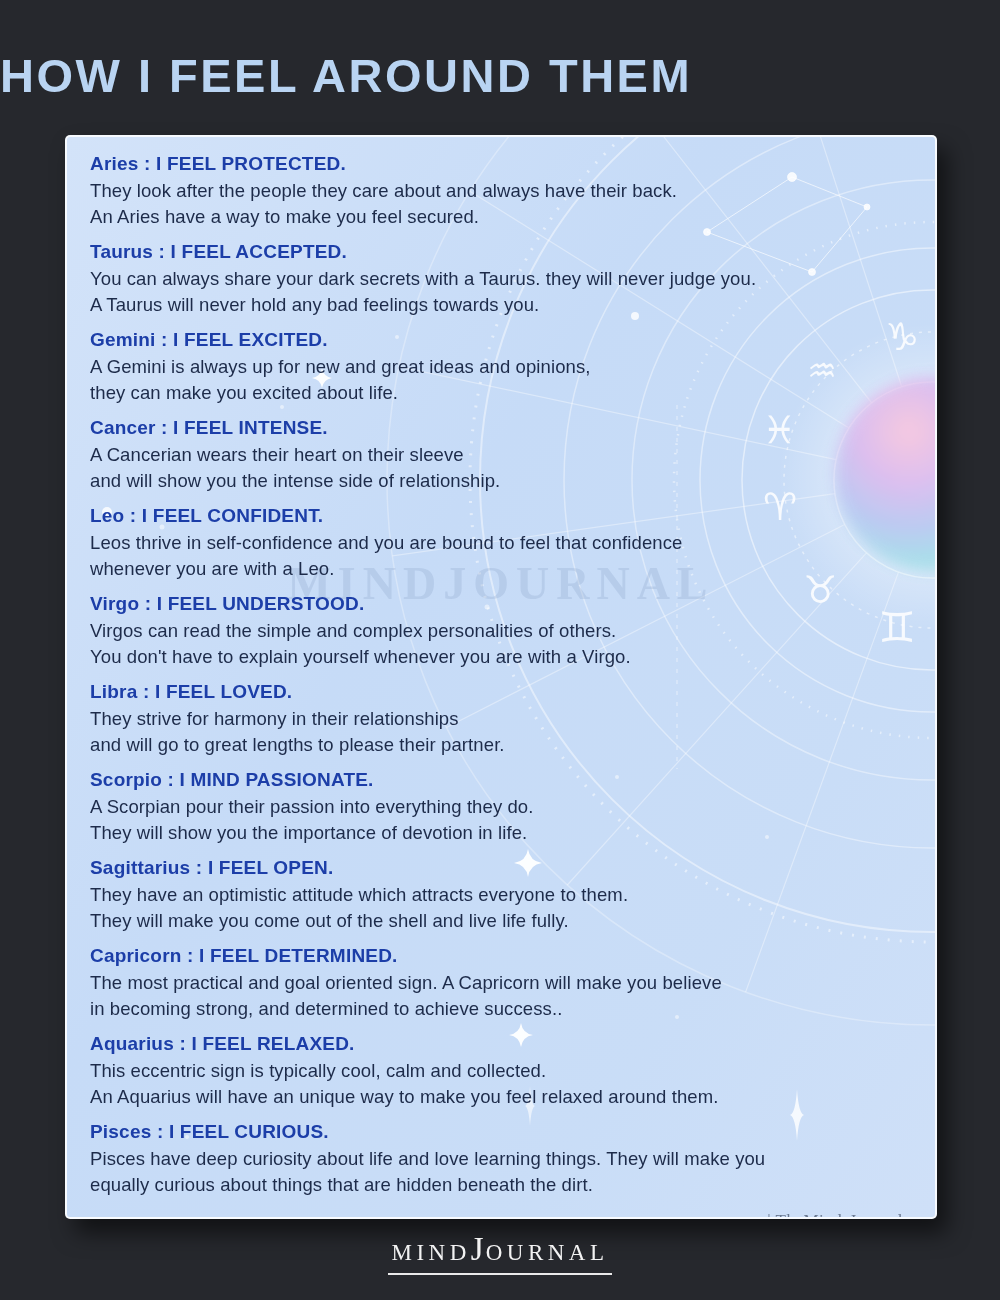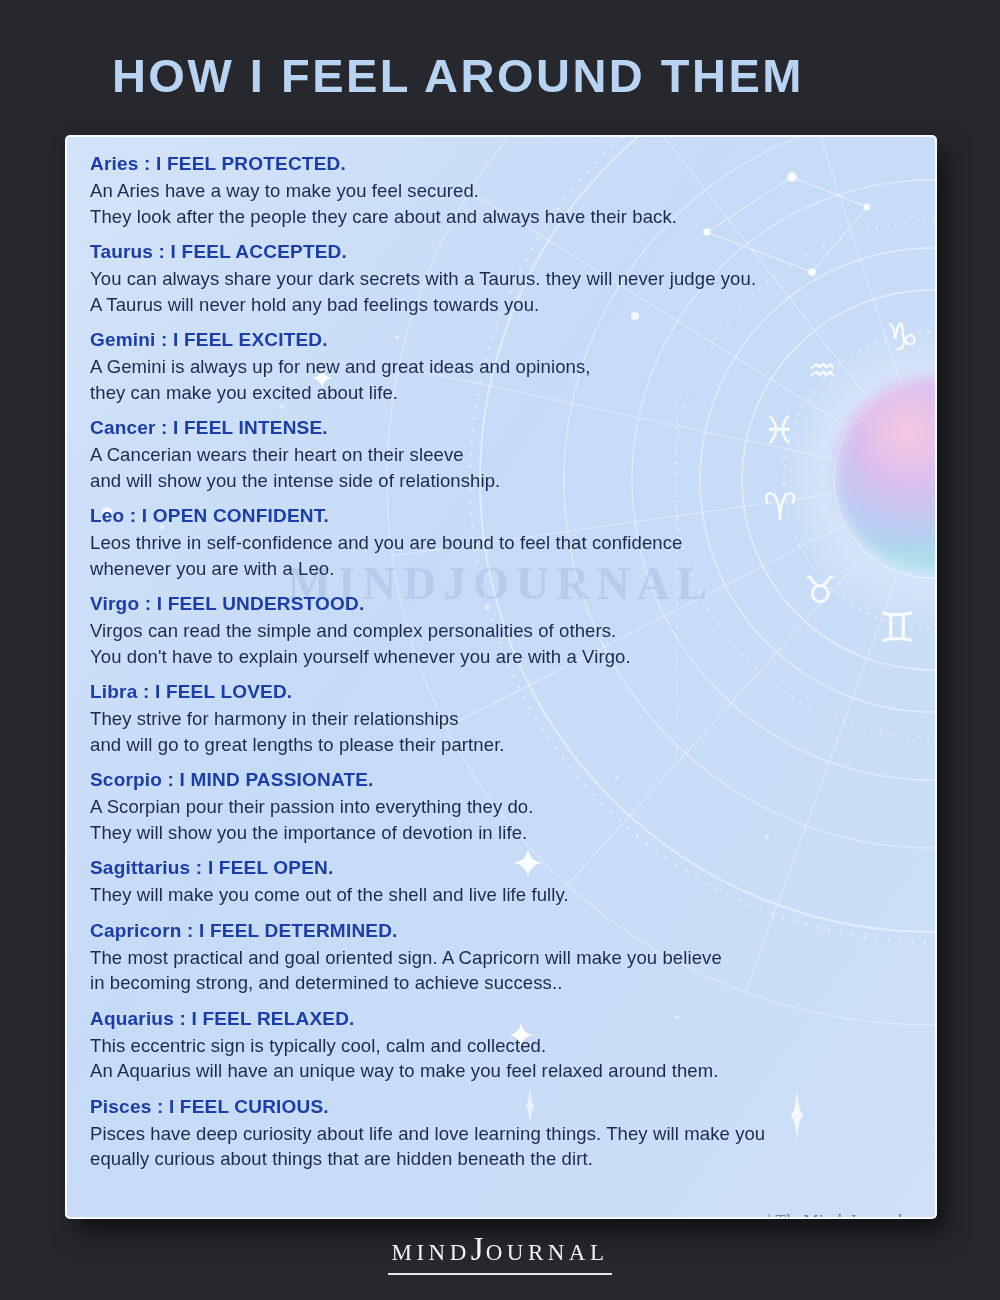--- a/index.html
+++ b/index.html
@@ -5,21 +5,21 @@
   * { margin:0; padding:0; box-sizing:border-box; }
   html,body { width:1000px; height:1300px; }
   body {
     background:#26282d;
     font-family:"Liberation Sans", sans-serif;
     position:relative;
     overflow:hidden;
   }
   .page-title {
     position:absolute; top:48px; left:0; width:804px;
-    text-align:right;
+    text-align:left;
     font-size:47px; font-weight:800; letter-spacing:2.5px;
     color:#b9d4f2;
   }
   .card {
     position:absolute; left:65px; top:135px; width:872px; height:1084px;
     background:linear-gradient(125deg,#d3e3f9 0%,#c6dbf7 40%,#c9ddf7 75%,#cfe0f8 100%);
     border:2px solid rgba(255,255,255,0.85);
     border-radius:5px;
     box-shadow:10px 14px 22px rgba(0,0,0,0.55);
     overflow:hidden;
@@ -166,22 +166,22 @@
   <span class="glyph g-pisces">♓</span>
   <span class="glyph g-aries">♈</span>
   <span class="glyph g-taurus">♉</span>
   <span class="glyph g-gemini">♊</span>
 
   <div class="watermark">MINDJOURNAL</div>
 
   <div class="content" id="sections">
   <div class="section">
     <div class="sec-header">Aries : I FEEL PROTECTED.</div>
+    <div class="sec-line">They look after the people they care about and always have their back.</div>
     <div class="sec-line">An Aries have a way to make you feel secured.</div>
-    <div class="sec-line">They look after the people they care about and always have their back.</div>
   </div>
 
   <div class="section">
     <div class="sec-header">Taurus : I FEEL ACCEPTED.</div>
     <div class="sec-line">You can always share your dark secrets with a Taurus. they will never judge you.</div>
     <div class="sec-line">A Taurus will never hold any bad feelings towards you.</div>
   </div>
 
   <div class="section">
     <div class="sec-header">Gemini : I FEEL EXCITED.</div>
@@ -189,21 +189,21 @@
     <div class="sec-line">they can make you excited about life.</div>
   </div>
 
   <div class="section">
     <div class="sec-header">Cancer : I FEEL INTENSE.</div>
     <div class="sec-line">A Cancerian wears their heart on their sleeve</div>
     <div class="sec-line">and will show you the intense side of relationship.</div>
   </div>
 
   <div class="section">
-    <div class="sec-header">Leo : I OPEN CONFIDENT.</div>
+    <div class="sec-header">Leo : I FEEL CONFIDENT.</div>
     <div class="sec-line">Leos thrive in self-confidence and you are bound to feel that confidence</div>
     <div class="sec-line">whenever you are with a Leo.</div>
   </div>
 
   <div class="section">
     <div class="sec-header">Virgo : I FEEL UNDERSTOOD.</div>
     <div class="sec-line">Virgos can read the simple and complex personalities of others.</div>
     <div class="sec-line">You don't have to explain yourself whenever you are with a Virgo.</div>
   </div>
 
@@ -214,20 +214,21 @@
   </div>
 
   <div class="section">
     <div class="sec-header">Scorpio : I MIND PASSIONATE.</div>
     <div class="sec-line">A Scorpian pour their passion into everything they do.</div>
     <div class="sec-line">They will show you the importance of devotion in life.</div>
   </div>
 
   <div class="section">
     <div class="sec-header">Sagittarius : I FEEL OPEN.</div>
+    <div class="sec-line">They have an optimistic attitude which attracts everyone to them.</div>
     <div class="sec-line">They will make you come out of the shell and live life fully.</div>
   </div>
 
   <div class="section">
     <div class="sec-header">Capricorn : I FEEL DETERMINED.</div>
     <div class="sec-line">The most practical and goal oriented sign. A Capricorn will make you believe</div>
     <div class="sec-line">in becoming strong, and determined to achieve success..</div>
   </div>
 
   <div class="section">

